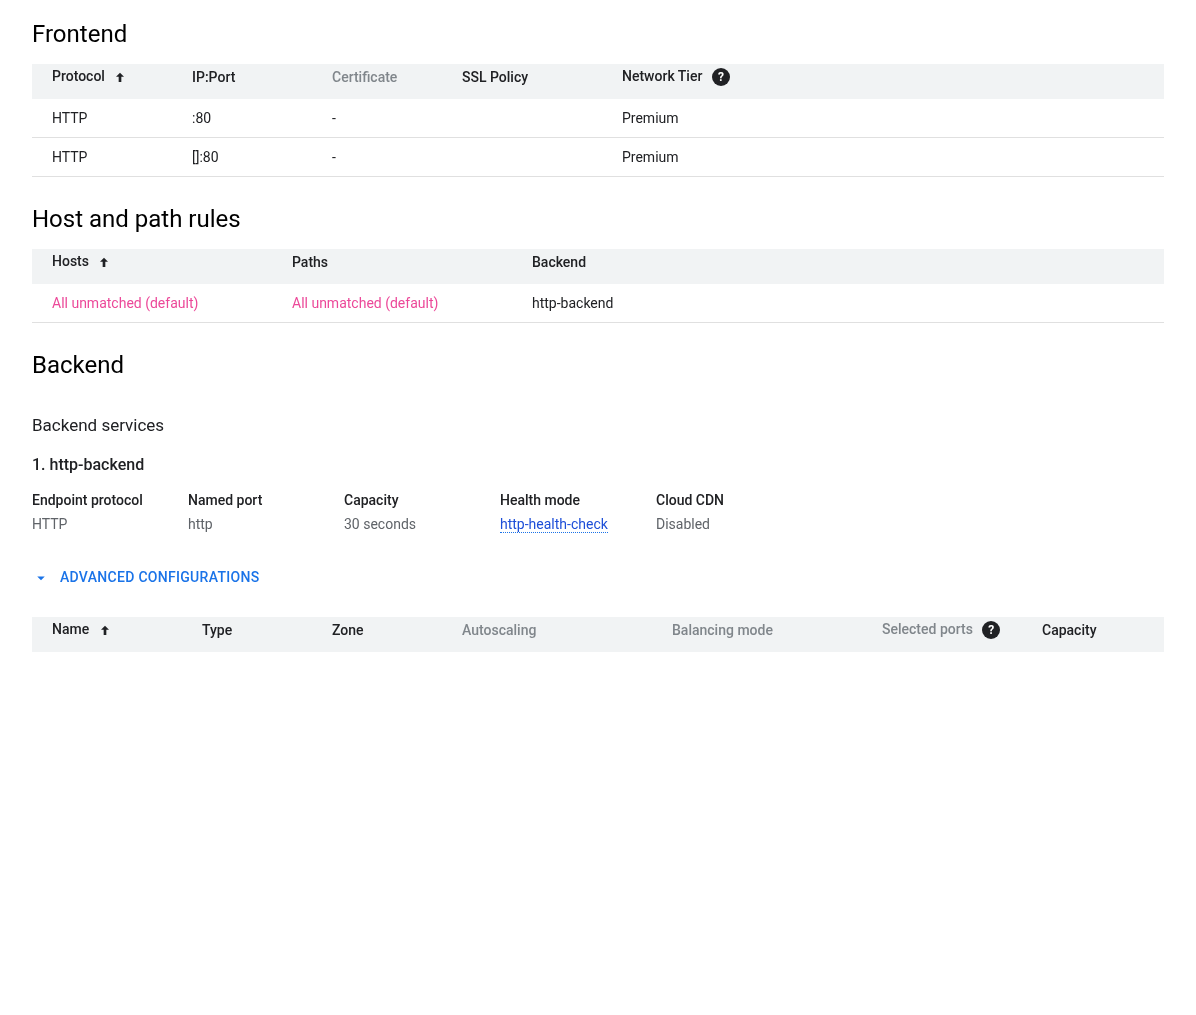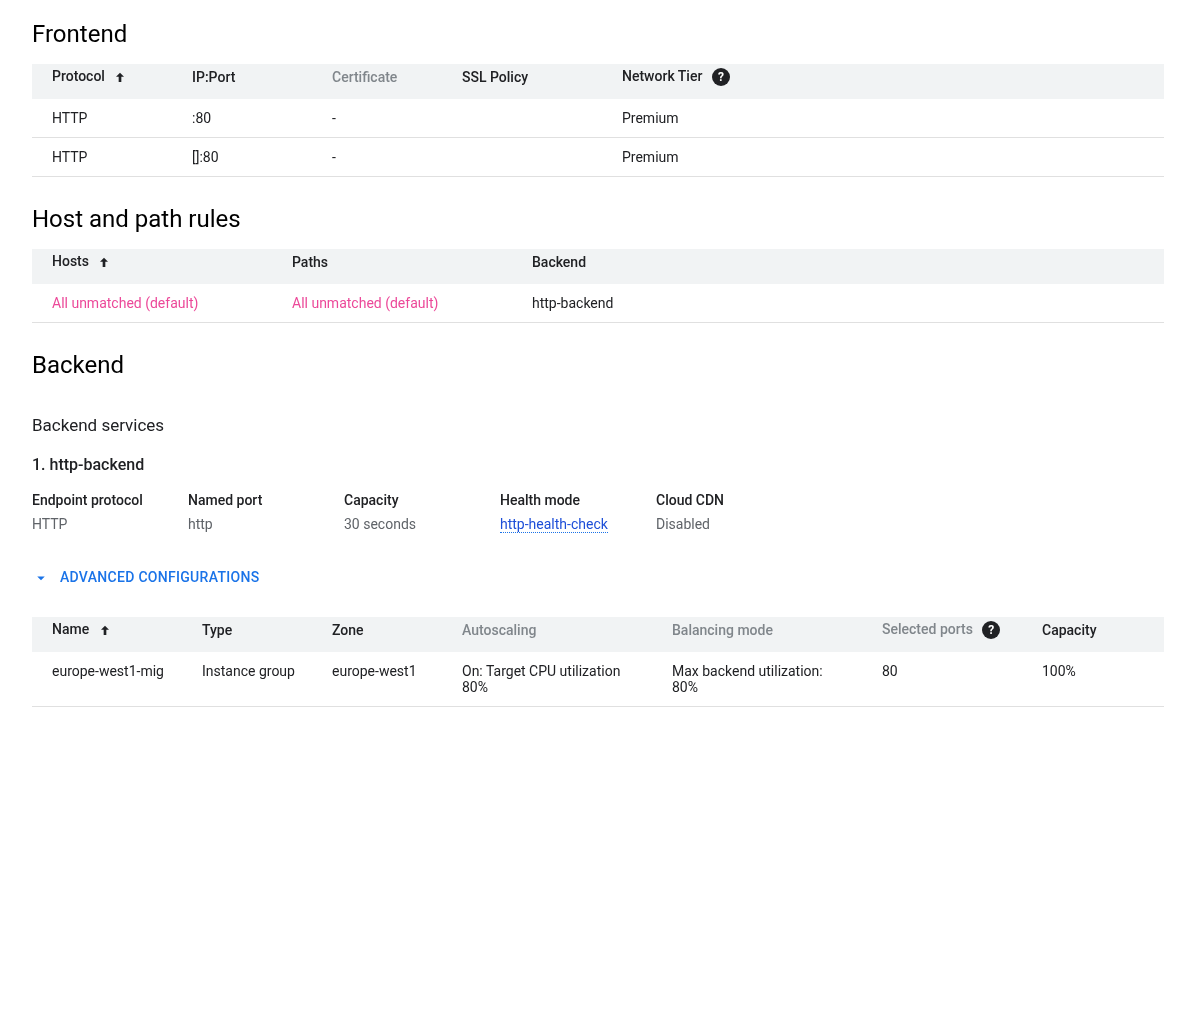--- a/index.html
+++ b/index.html
@@ -232,26 +232,17 @@
       <th class="muted" style="width:210px;">Autoscaling</th>
       <th class="muted" style="width:210px;">Balancing mode</th>
       <th class="muted" style="width:160px;">
         <span>Selected ports</span>
         <span class="help-icon">?</span>
       </th>
       <th>Capacity</th>
     </tr>
   </thead>
   <tbody>
-    <tr>
-      <td>europe-west1-mig</td>
-      <td>Instance group</td>
-      <td>europe-west1</td>
-      <td>On: Target CPU utilization 80%</td>
-      <td>Max backend utilization: 80%</td>
-      <td>80</td>
-      <td>100%</td>
-    </tr>
   </tbody>
 </table>
 
 
 
 
 </body></html>

